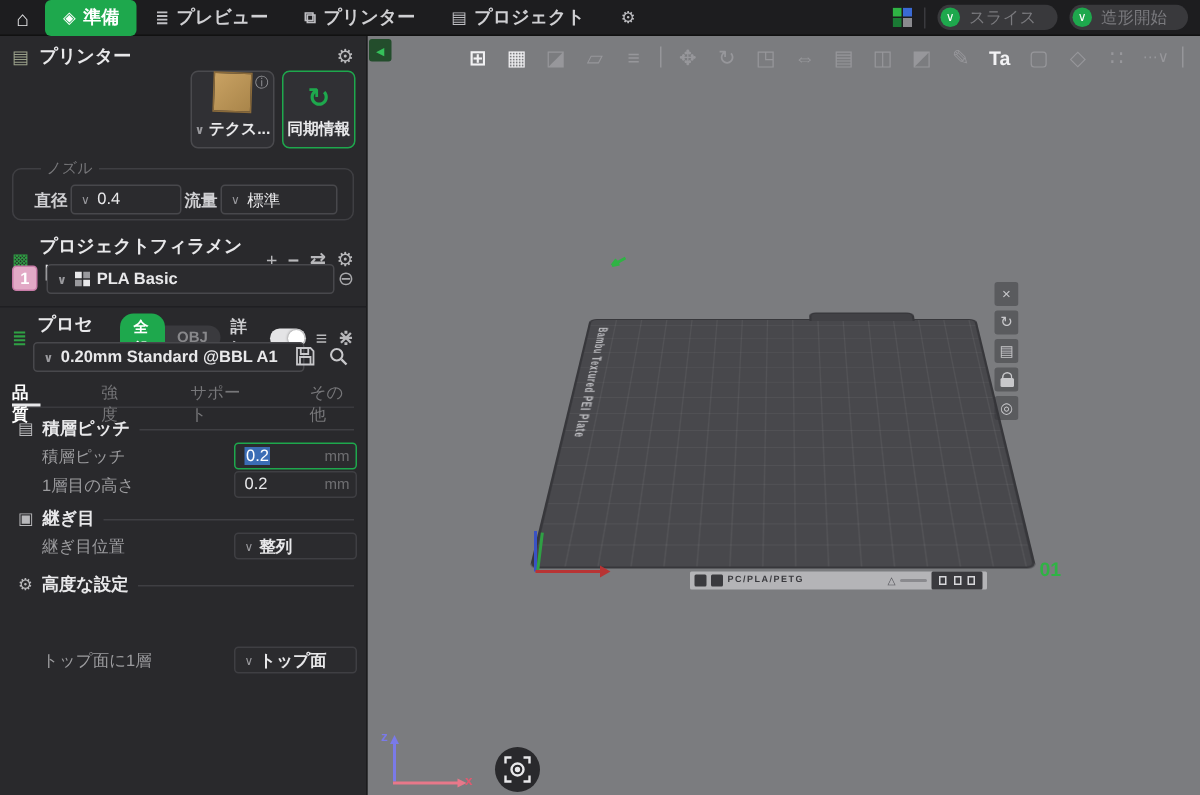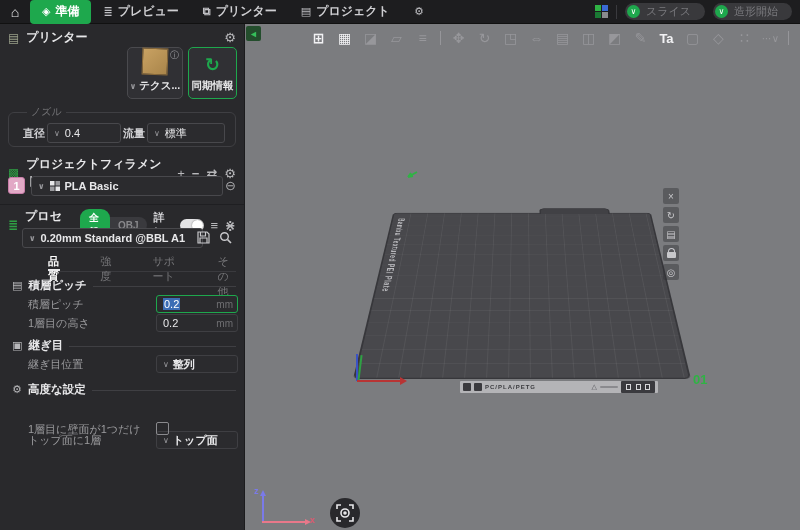--- a/index.html
+++ b/index.html
@@ -45,21 +45,21 @@
   .badge1 { position:absolute; left:8px; width:17px; height:17px; border-radius:3px;
     background:#e2a9c6; border:1px solid #c87ca8; color:#fff; font-size:11px; font-weight:bold;
     display:flex; align-items:center; justify-content:center; }
   .seg { height:16px; background:#3a3a3e; border-radius:9px; display:inline-flex; align-items:center; }
   .seg .sa { background:#1ea84d; border-radius:9px; color:#fff; font-size:10px; font-weight:bold; padding:2px 9px; }
   .seg .sb { color:#88888b; font-size:10px; font-weight:bold; padding:2px 8px; }
   .toggle { width:26px; height:13px; border-radius:7px; background:#e4e4e6; position:relative; }
   .toggle .knob { position:absolute; right:1px; top:1px; width:11px; height:11px; border-radius:50%;
     background:#fff; box-shadow:0 0 2px rgba(0,0,0,.5); }
   .ptabs { position:absolute; left:8px; right:8px; top:230px; height:18px; display:flex; gap:40px;
-    border-bottom:1px solid #3a3a3e;margin-left:40px; }
+    border-bottom:1px solid #3a3a3e; }
   .ptab { font-size:11px; color:#77777a; padding-bottom:4px; }
   .ptab.active { color:#fff; font-weight:bold; border-bottom:2px solid #e8e8ea; }
   .grphdr { position:absolute; left:12px; right:8px; display:flex; align-items:center; gap:6px; }
   .grphdr .gicn { color:#b8b8bb; font-size:11px; }
   .grphdr .gtxt { font-size:11.5px; font-weight:bold; color:#e8e8ea; white-space:nowrap; }
   .grphdr .gline { flex:1; border-top:1px solid #3f3f43; margin-top:1px; }
   .srow { position:absolute; left:28px; right:8px; height:18px; display:flex; align-items:center; }
   .srow .slbl { font-size:11px; color:#9c9c9f; }
   .ctl { position:absolute; left:128px; width:82px; height:18px; background:#2b2b2e;
     border:1px solid #3f3f43; border-radius:3px; display:flex; align-items:center;
@@ -330,24 +330,20 @@
     <span class="gicn">⚙</span>
     <span class="gtxt">高度な設定</span>
     <span class="gline"></span>
   </div>
   <div class="srow" style="top:375px;margin-top:32px;">
     <span class="slbl">トップ面に1層</span>
     <span class="ctl">
       <span class="chev">∨</span>
       <span class="dval">トップ面</span>
     </span>
-  </div>
-  <div class="srow" style="top:396px;">
-    <span class="slbl">1層目に壁面が1つだけ</span>
-    <span class="checkbox" style="top:2px;"></span>
   </div>
 </div>
 
 <div id="viewport">
 
   <div id="collapse">
     <span>◄</span>
   </div>
 
   <div id="vtoolbar">

